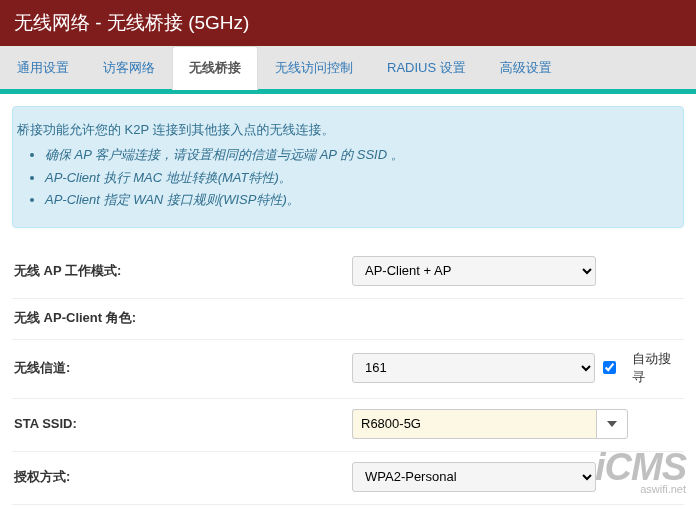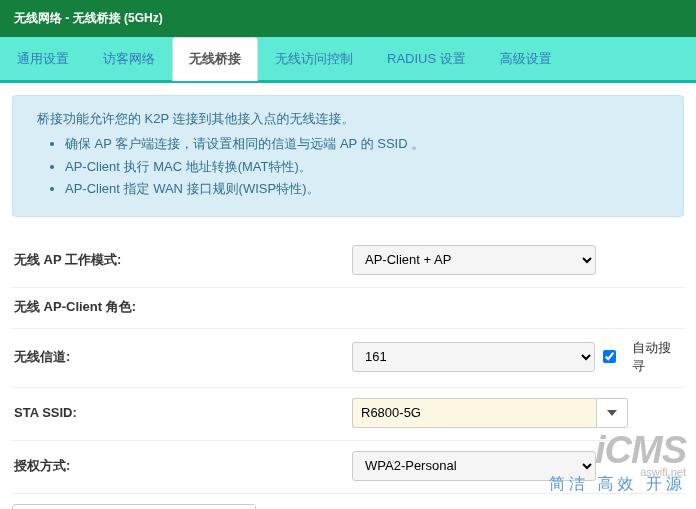--- a/index.html
+++ b/index.html
@@ -1,29 +1,29 @@
 <!DOCTYPE html>
 <html><head>
 <meta charset="utf-8">
 <style>
 * { box-sizing: border-box; margin: 0; padding: 0; }
 body { font-family: Arial, sans-serif; font-size: 13px; background: #fff; width: 696px; height: 509px; overflow: hidden; position: relative; }
 
-.header { background: #15803d; color: #fff; padding: 10px 14px; font-weight: bold; font-size: 12px; }
+.header { background: #7f1d1d; color: #fff; padding: 10px 14px; font-weight: normal; font-size: 19px; }
 
-.tabs { display: flex; background: #5eead4; border-bottom: 3px solid #14b8a6; padding: 0; }
+.tabs { display: flex; background: #e5e5e5; border-bottom: 5px solid #14b8a6; padding: 0; }
 .tab { padding: 12px 16px; color: #337ab7; cursor: pointer; font-size: 13px; border: 1px solid transparent; margin-bottom: -1px; }
 .tab.active { color: #555; background: #fff; border: 1px solid #ddd; border-bottom: 1px solid #fff; border-radius: 4px 4px 0 0; font-weight: bold; }
 
 .content { padding: 12px; }
 
-.info-box { background: #d9edf7; border: 1px solid #bce8f1; border-radius: 4px; padding: 14px 24px; color: #31708f; margin-bottom: 18px; }
+.info-box { background: #d9edf7; border: 1px solid #bce8f1; border-radius: 4px; padding: 14px 4px; color: #31708f; margin-bottom: 18px; }
 .info-box .intro { margin-bottom: 6px; }
 .info-box ul { list-style: disc; padding-left: 28px; }
-.info-box li { margin: 3px 0; line-height: 1.5; }
+.info-box li { margin: 3px 0; line-height: 1.5; font-style: italic; }
 
 .form-row { display: flex; align-items: center; padding: 10px 0 12px 0; border-bottom: 1px solid #eee; }
 .form-label { width: 340px; font-weight: bold; color: #333; padding-left: 2px; }
 .form-control { flex: 1; display: flex; align-items: center; gap: 8px; }
 
 select, input[type="text"], input[type="password"] {
   width: 244px; height: 30px; padding: 4px 8px; border: 1px solid #ccc;
   border-radius: 3px; font-size: 13px; background: #fff;
 }
 select { background: #f5f5f5; cursor: pointer; }
@@ -113,14 +113,13 @@
     <div class="form-control">
       <input type="text" value="AES" style="">
     </div>
   </div>
 
 </div>
 
 <div class="watermark">
   <div class="big">iCMS</div>
   <div class="small">aswifi.net</div>
-  <div class="sub">简洁 高效 开源</div>
 </div>
 
 </body></html>

